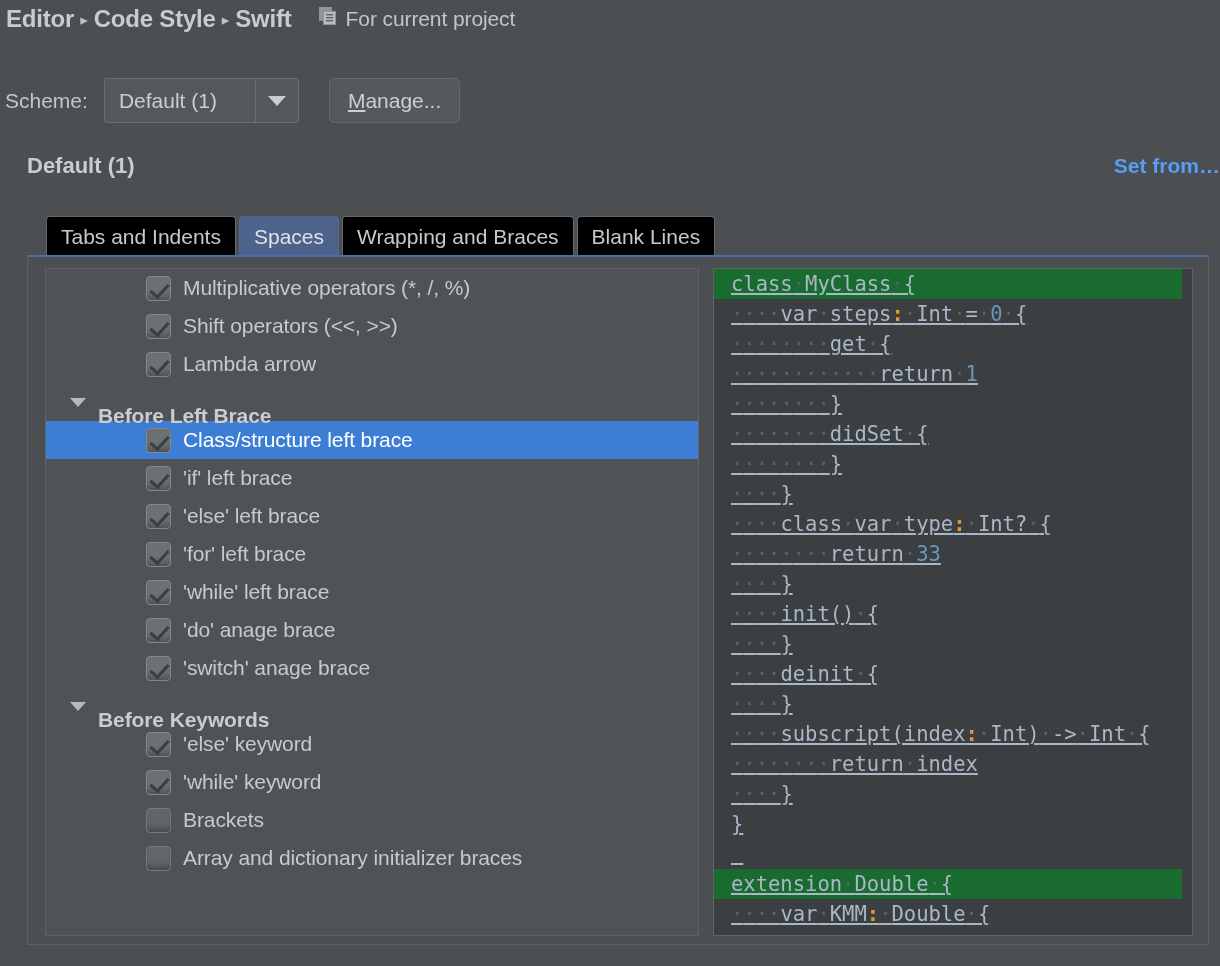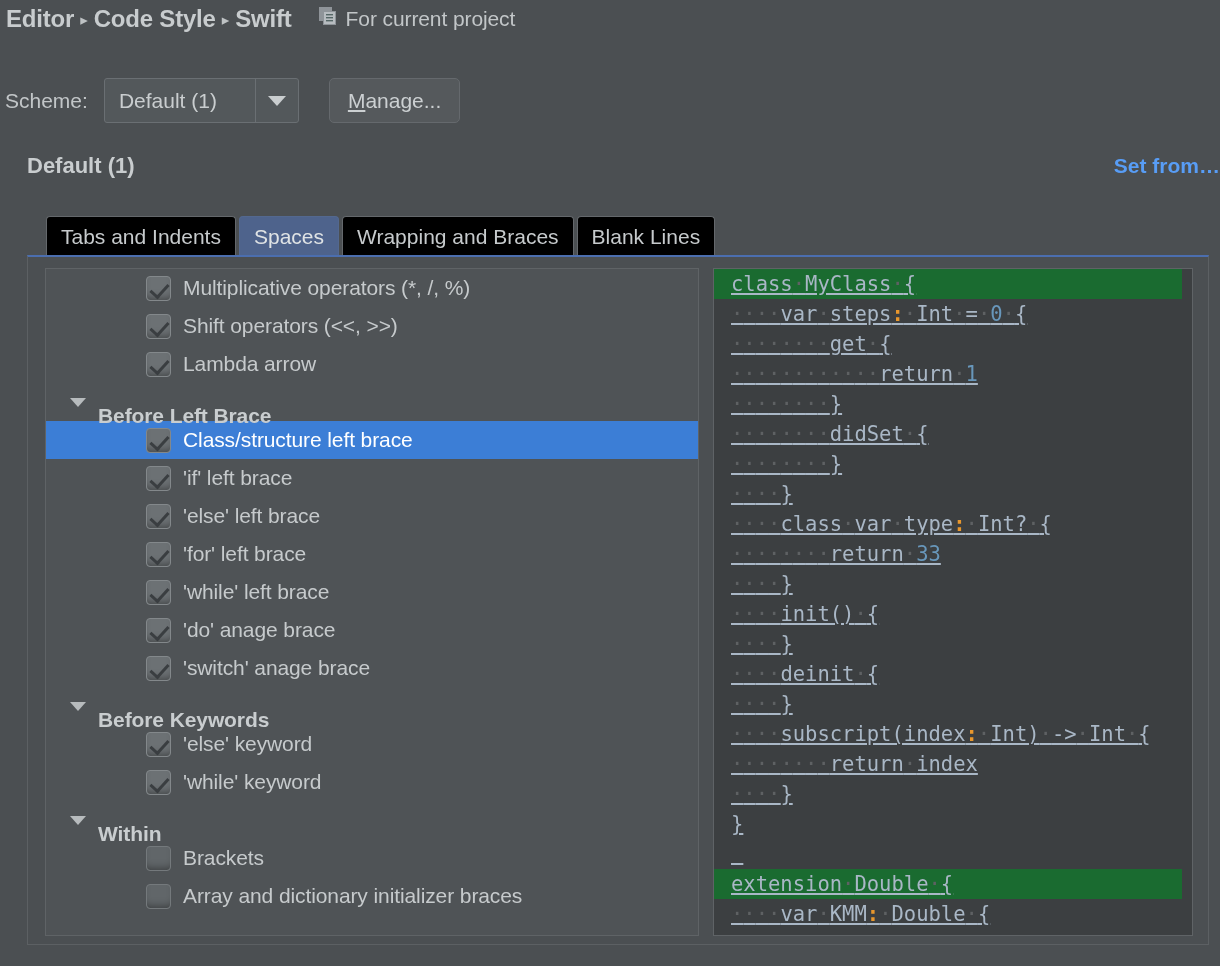--- a/index.html
+++ b/index.html
@@ -336,24 +336,20 @@
           <div class="row">
             <span class="indent-1"></span>
             <span class="cbox checked"></span>
             <span class="label">'else' keyword</span>
           </div>
           <div class="row">
             <span class="indent-1"></span>
             <span class="cbox checked"></span>
             <span class="label">'while' keyword</span>
           </div>
-          <div class="row group">
-            <span class="tri"></span>
-            <span class="label">Within</span>
-          </div>
           <div class="row">
             <span class="indent-1"></span>
             <span class="cbox unchecked"></span>
             <span class="label">Brackets</span>
           </div>
           <div class="row">
             <span class="indent-1"></span>
             <span class="cbox unchecked"></span>
             <span class="label">Array and dictionary initializer braces</span>
           </div>

